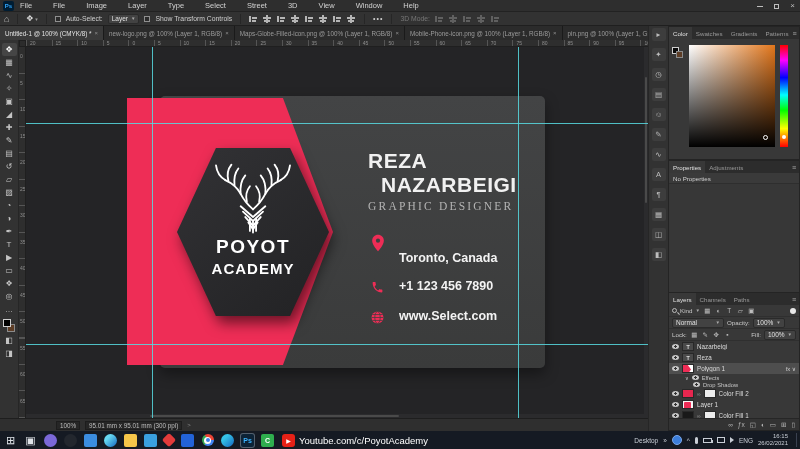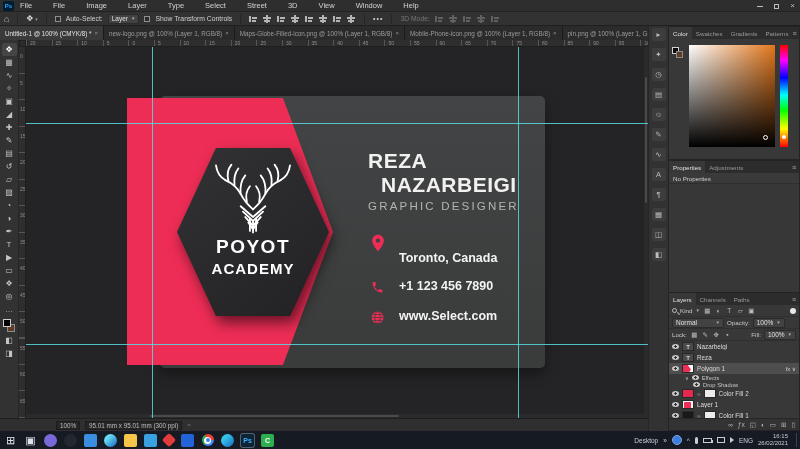--- a/index.html
+++ b/index.html
@@ -76,21 +76,21 @@
            filter:drop-shadow(4px 7px 7px rgba(0,0,0,.55));}
   .hex{width:100%;height:100%;background:linear-gradient(140deg,#323235,#222224);
        clip-path:polygon(0% 50%,25.6% 0%,74.4% 0%,100% 50%,74.4% 100%,25.6% 100%);
        display:flex;flex-direction:column;align-items:center;}
   .antlers{margin-top:12px;width:96px;height:74px;}
   .logo1{color:#fff;font-weight:bold;font-size:19px;letter-spacing:1.5px;margin-top:2px;}
   .logo2{color:#fff;font-weight:bold;font-size:15px;letter-spacing:1px;margin-top:2px;}
   .person{position:absolute;left:342px;top:102px;color:#f1f1f1;}
   .p1{font-size:21px;font-weight:bold;letter-spacing:.5px;line-height:24px;}
   .p2{font-size:21px;font-weight:bold;letter-spacing:.5px;line-height:24px;margin-left:13px;}
-  .role{font-size:11.5px;color:#b4b4b4;letter-spacing:2.2px;margin-top:3px;}
+  .role{font-size:11.5px;color:#b4b4b4;letter-spacing:2.2px;margin-top:3px;font-family:Liberation Serif, serif;}
   .contacts{position:absolute;left:344px;top:186px;}
   .crow{display:flex;align-items:flex-start;gap:14px;margin-bottom:11px;}
   .crow .ctext{font-size:12.5px;font-weight:bold;color:#f3f3f3;line-height:17px;}
   .cicon{width:15px;display:flex;justify-content:center;margin-top:1px;}
   .crow.r2,.crow.r3{align-items:center;margin-bottom:13px;}
   .guide{position:absolute;background:var(--guide);opacity:.85;z-index:30;}
   .gv{width:1px;top:0;height:100%;}
   .gh{height:1px;left:0;width:100%;}
   .vscroll{position:absolute;right:0;top:0;width:4px;height:100%;background:#2b2b2d;}
   .vscroll i{position:absolute;left:1px;top:8%;width:2px;height:34%;background:#4a4a4a;border-radius:1px;}
@@ -612,20 +612,24 @@
               <span class="chr-core"></span>
             </span>
           </span>
         </span>
         <span class="tb" style="border-radius: 50%; background: linear-gradient(135deg, rgb(53, 195, 232) 30%, rgb(21, 101, 192));"></span>
         <span class="tb active" style="background: rgb(13, 35, 54);">
           <span class="psin">Ps</span>
         </span>
         <span class="tb" style="background: rgb(47, 174, 78); font-weight: bold; font-size: 7px;">C</span>
       </div>
+    <div class="wm">
+      <span class="wm-play">▶</span>
+      <span class="wm-text">Youtube.com/c/PoyotAcademy</span>
+    </div>
     <div class="tray">
       <span class="txt">Desktop</span>
       <span class="txt">»</span>
       <span class="avatar"></span>
       <span class="txt">^</span>
       <span class="mic"></span>
       <span class="batt"></span>
       <span class="net"></span>
       <span class="vol"></span>
       <span class="txt">ENG</span>

